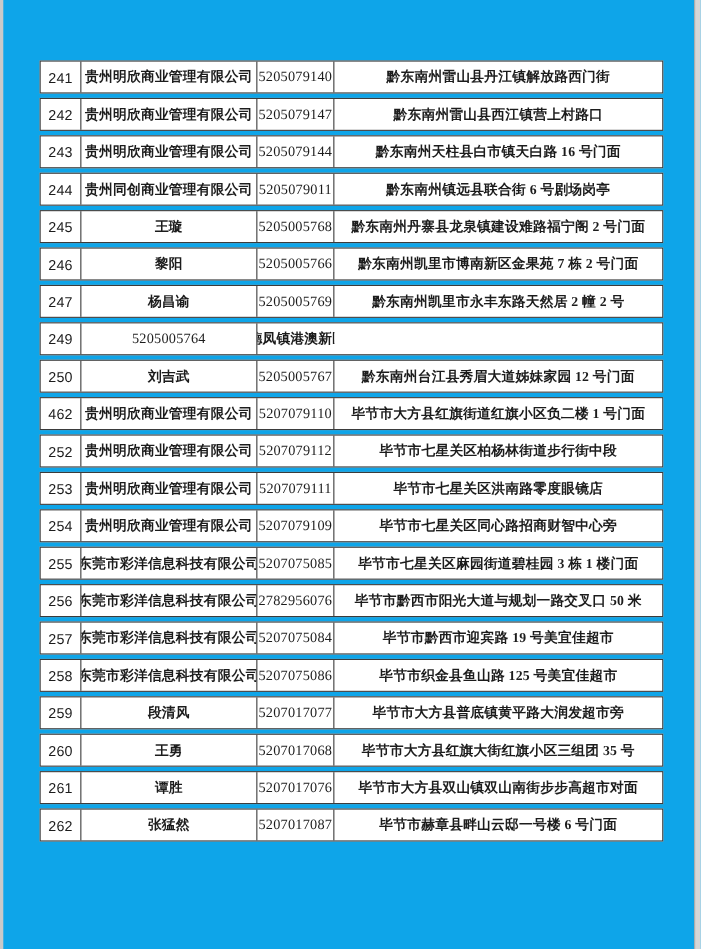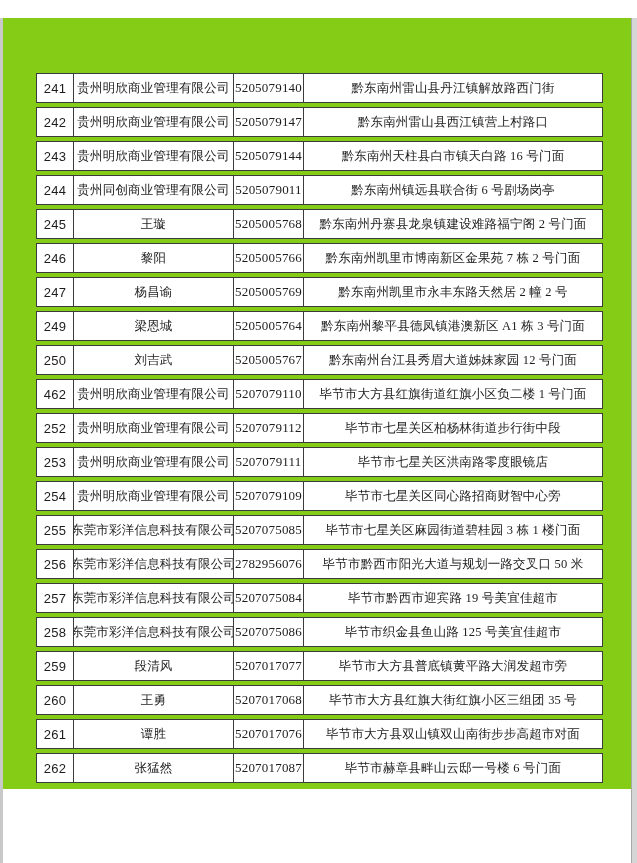--- a/index.html
+++ b/index.html
@@ -7,23 +7,22 @@
     padding: 0;
     background: #ffffff;
     width: 637px;
     height: 863px;
     overflow: hidden;
     font-family: "Liberation Serif", serif;
   }
   .page {
     position: relative;
     width: 637px;
-    height: 771px;
-    background: #84cc16;
-    margin-top: 18px;
+    height: 863px;
+    background: #0ea5e9;
   }
   .edge-left {
     position: absolute;
     left: 0; top: 0;
     width: 3px; height: 863px;
     background: #c9c9c9;
   }
   .edge-right {
     position: absolute;
     right: 0; top: 0;
@@ -63,20 +62,21 @@
   .cell-no {
     font-family: "Liberation Sans", sans-serif;
     font-size: 13px;
   }
   .cell-code {
     font-family: "Liberation Serif", serif;
     font-size: 13px;
   }
   .cell-name, .cell-address {
     font-family: "Liberation Serif", serif;
+    font-weight: bold;
   }
 </style>
 </head>
 <body>
 
 <div class="page">
   <div class="edge-left"></div>
   <div class="edge-right"></div>
 
   <div class="table-wrap">
@@ -117,21 +117,20 @@
       <div class="t-cell cell-address">黔东南州凯里市博南新区金果苑 7 栋 2 号门面</div>
     </div>
       <div class="t-row">
       <div class="t-cell cell-no">247</div>
       <div class="t-cell cell-name">杨昌谕</div>
       <div class="t-cell cell-code">5205005769</div>
       <div class="t-cell cell-address">黔东南州凯里市永丰东路天然居 2 幢 2 号</div>
     </div>
       <div class="t-row">
       <div class="t-cell cell-no">249</div>
-      <div class="t-cell cell-name">梁恩城</div>
       <div class="t-cell cell-code">5205005764</div>
       <div class="t-cell cell-address">黔东南州黎平县德凤镇港澳新区 A1 栋 3 号门面</div>
     </div>
       <div class="t-row">
       <div class="t-cell cell-no">250</div>
       <div class="t-cell cell-name">刘吉武</div>
       <div class="t-cell cell-code">5205005767</div>
       <div class="t-cell cell-address">黔东南州台江县秀眉大道姊妹家园 12 号门面</div>
     </div>
       <div class="t-row">

